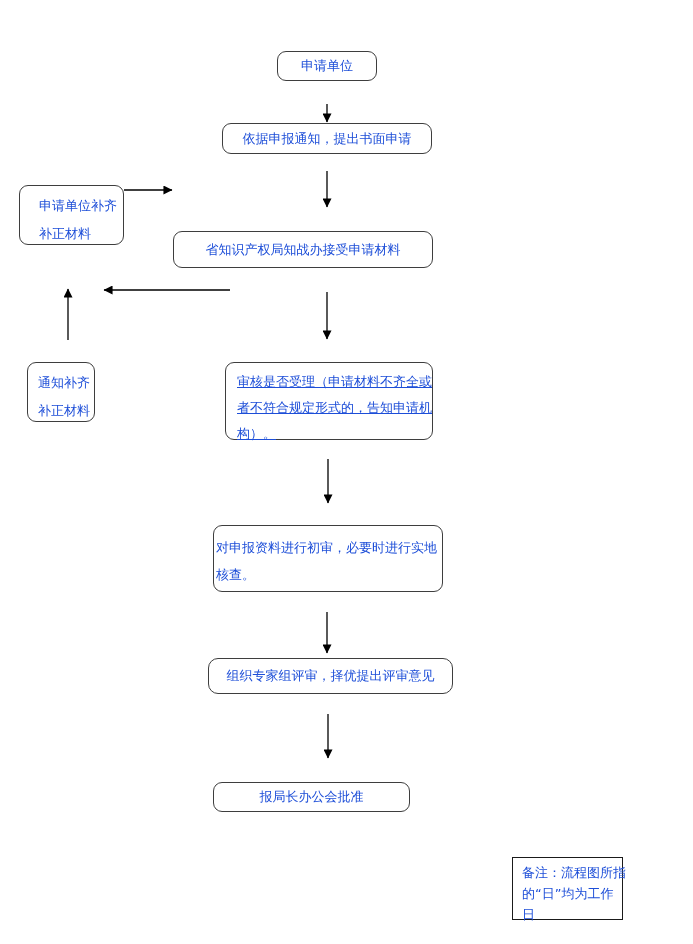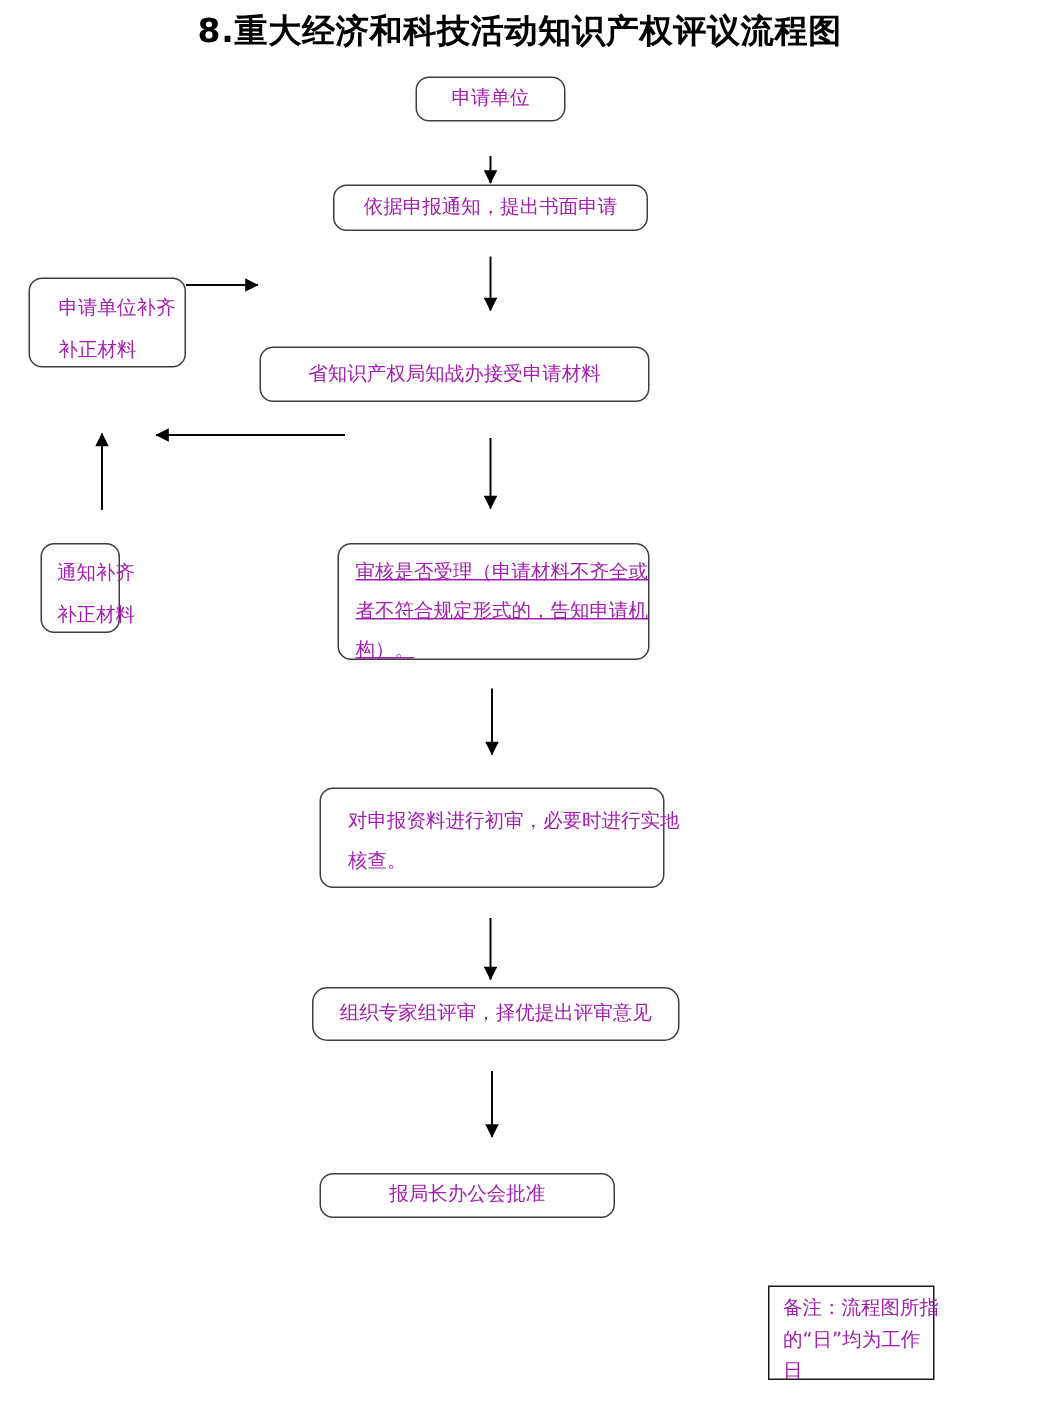--- a/index.html
+++ b/index.html
@@ -37,56 +37,55 @@
     pointer-events: none;
   }
   .fbox {
     position: absolute;
     box-sizing: border-box;
     border: 1.5px solid #3e3e3e;
     border-radius: 9px;
     background: #ffffff;
     font-size: 13px;
     line-height: 1.5;
-    color: #a21caf;
+    color: #1d4ed8;
   }
   .fbox.center {
     display: flex;
     align-items: center;
     justify-content: center;
     text-align: center;
     white-space: nowrap;
   }
   .fbox.multiline {
     white-space: pre;
     text-align: left;
   }
   .box-applicant        { left: 277px; top: 51px;  width: 100px; height: 30px; }
   .box-submit           { left: 222px; top: 123px; width: 210px; height: 31px; }
   .box-accept           { left: 173px; top: 231px; width: 260px; height: 37px; }
   .box-review           { left: 225px; top: 362px; width: 208px; height: 78px;
                           padding: 6px 6px 0 11px; line-height: 26px; text-decoration: underline; }
   .box-prelim           { left: 213px; top: 525px; width: 230px; height: 67px;
-                          padding: 8px 4px 0 18px; line-height: 27px; }
+                          padding: 8px 4px 0 2px; line-height: 27px; }
   .box-expert           { left: 208px; top: 658px; width: 245px; height: 36px; border-radius: 10px; }
   .box-approval         { left: 213px; top: 782px; width: 197px; height: 30px; }
   .box-supplement       { left: 19px;  top: 185px; width: 105px; height: 60px;
                           padding: 6px 4px 0 19px; line-height: 28px; }
-  .box-notify           { left: 27px;  top: 362px; width: 53px;  height: 60px;
+  .box-notify           { left: 27px;  top: 362px; width: 68px;  height: 60px;
                           padding: 6px 20px 0 10px; line-height: 28px; }
   .box-note             { left: 512px; top: 857px; width: 111px; height: 63px;
                           border-radius: 0; border: 1.5px solid #1a1a1a;
                           padding: 4px 2px 0 9px; line-height: 21px; }
 </style>
 </head>
 <body>
 
 <div class="canvas">
 
-  <h1 class="title">8.重大经济和科技活动知识产权评议流程图</h1>
 
   <svg class="arrow-layer" width="693" height="944" viewBox="0 0 693 944" xmlns="http://www.w3.org/2000/svg">
     <defs>
       <marker id="ah" viewBox="0 0 10 10" refX="9.5" refY="5" markerWidth="12" markerHeight="9" orient="auto" markerUnits="userSpaceOnUse">
         <path d="M0,0 L10,5 L0,10 z" fill="#000000"></path>
       </marker>
     </defs>
     <line x1="327" y1="104" x2="327" y2="122" stroke="#000000" stroke-width="1.3" marker-end="url(#ah)"></line>
     <line x1="327" y1="171" x2="327" y2="207" stroke="#000000" stroke-width="1.3" marker-end="url(#ah)"></line>
     <line x1="327" y1="292" x2="327" y2="339" stroke="#000000" stroke-width="1.3" marker-end="url(#ah)"></line>

